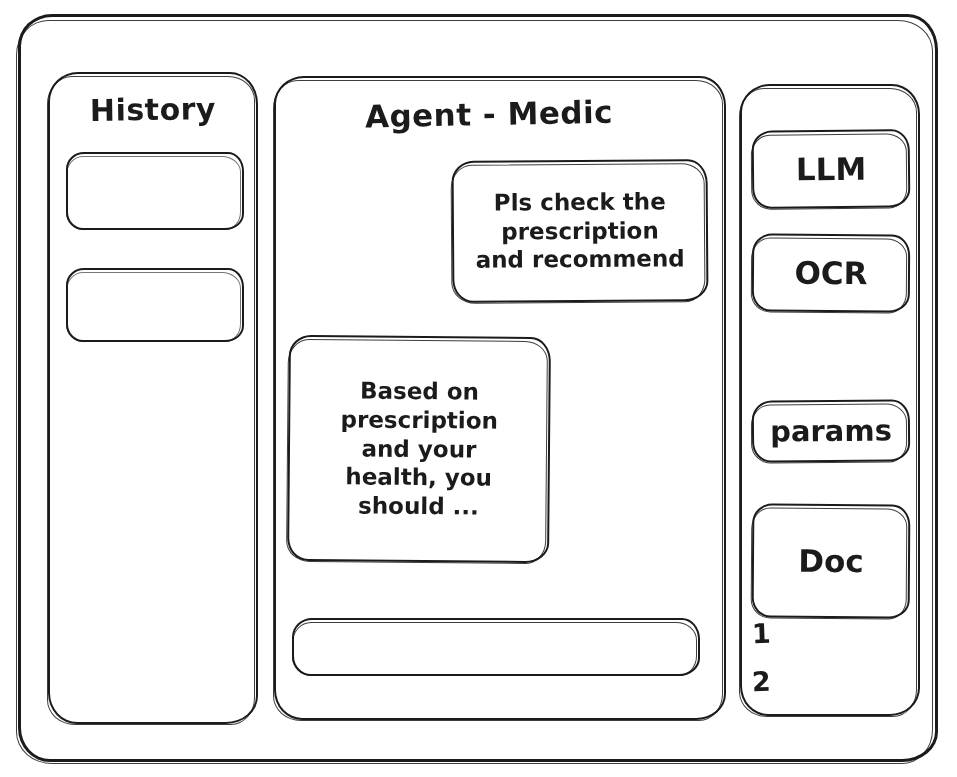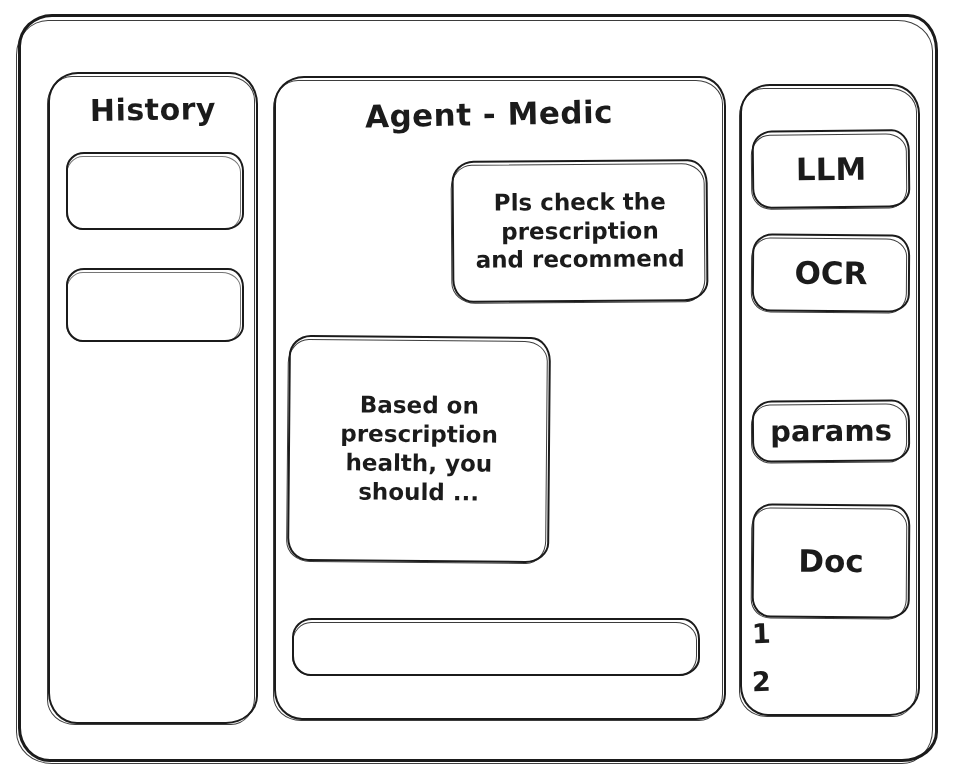--- a/index.html
+++ b/index.html
@@ -237,20 +237,21 @@
 
   <div class="sketch bubble" id="user-bubble">
     <span class="line">Pls check the</span>
     <span class="line">prescription</span>
     <span class="line">and recommend</span>
   </div>
 
   <div class="sketch bubble" id="assistant-bubble">
     <span class="line">Based on</span>
     <span class="line">prescription</span>
+    <span class="line">and your</span>
     <span class="line">health, you</span>
     <span class="line">should ...</span>
   </div>
 
   <div class="sketch" id="message-input" placeholder=""></div>
 
   <div class="sketch" id="tools-panel"></div>
 
   <div class="sketch tool-btn" id="tool-llm">
     <span>LLM</span>

